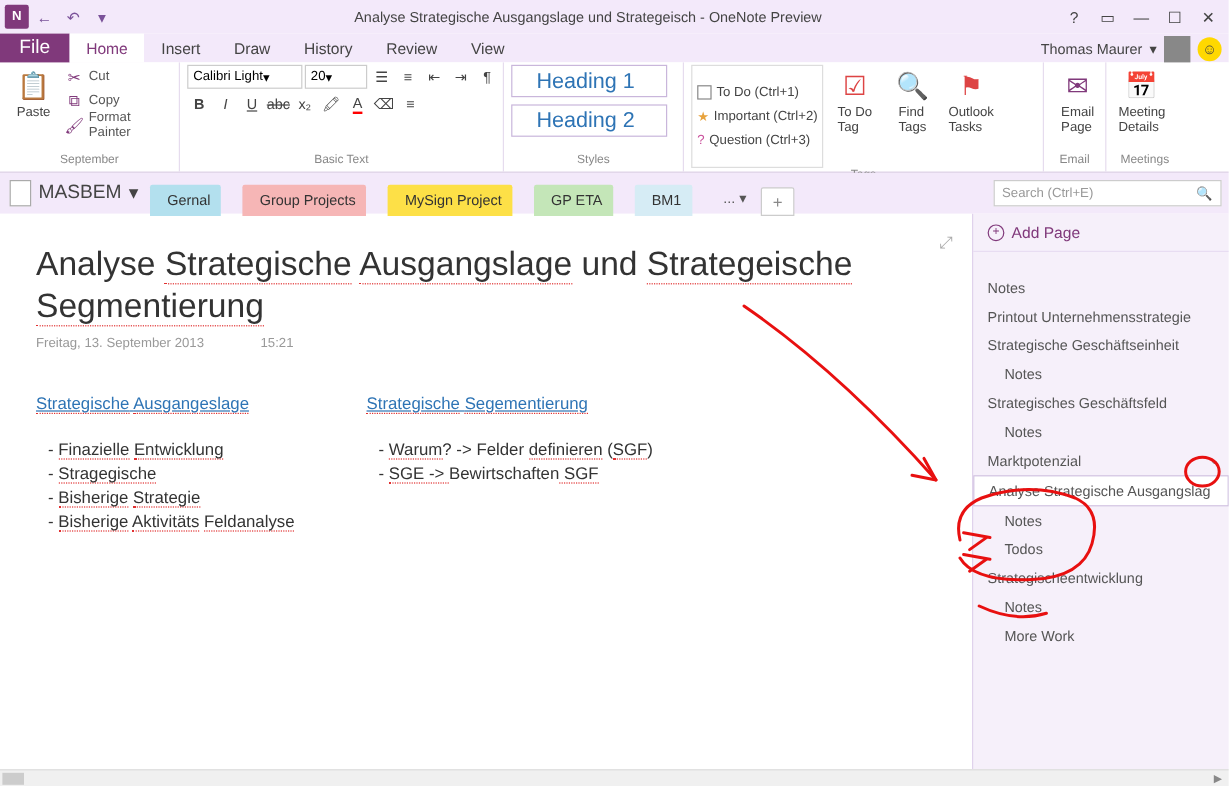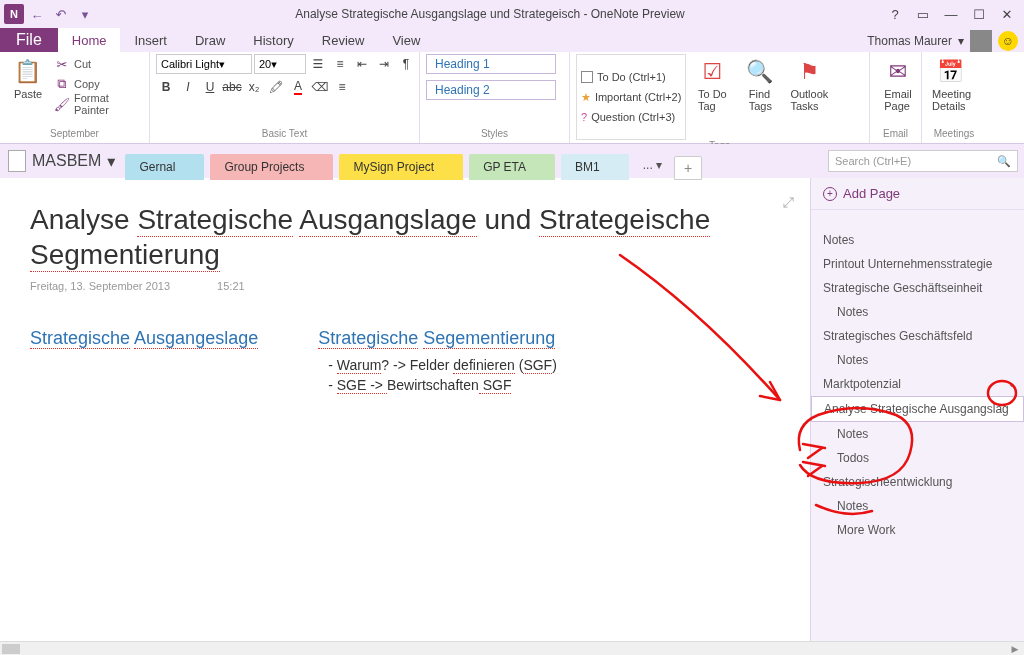--- a/index.html
+++ b/index.html
@@ -27,47 +27,47 @@
 .ribbon { height: 92px; background: #fff; border-bottom: 1px solid #d6c8e2; display: flex; }
 .rgroup { border-right: 1px solid #e6dcee; padding: 2px 6px 2px 6px; display: flex; flex-direction: column; }
 .rgroup-label { font-size: 10px; color: #888; text-align: center; margin-top: auto; padding-bottom: 2px; }
 .rg-body { display: flex; align-items: flex-start; gap: 4px; }
 .big-btn { display: flex; flex-direction: column; align-items: center; justify-content: center; padding: 2px 4px; font-size: 11px; color: #444; min-width: 44px; }
 .big-btn .ico { width: 32px; height: 32px; display: flex; align-items: center; justify-content: center; font-size: 22px; color: #80397b; }
 .small-row { display: flex; align-items: center; gap: 4px; font-size: 11px; color: #555; height: 20px; }
 .small-row .si { width: 16px; height: 16px; display: flex; align-items: center; justify-content: center; color: #80397b; font-size: 13px; }
 .font-box { border: 1px solid #ccc; height: 20px; font-size: 11px; padding: 0 4px; display: flex; align-items: center; background: #fff; }
 .fmt-btn { width: 20px; height: 20px; display: flex; align-items: center; justify-content: center; font-size: 12px; color: #444; }
-.style-box { border: 1px solid #c9b6db; padding: 2px 8px; font-size: 12px; color: #2e74b5; width: 130px; margin-bottom: 2px; }
+.style-box { border: 1px solid #c9b6db; padding: 2px 20px; font-size: 18px; color: #2e74b5; width: 130px; margin-bottom: 2px; }
 .tag-row { display: flex; align-items: center; gap: 4px; font-size: 11px; color: #444; height: 20px; }
 .tag-row .cb { width: 12px; height: 12px; border: 1px solid #888; }
 
 
 .nb-bar { height: 34px; background: #f3e9fa; display: flex; align-items: flex-end; padding-left: 4px; position: relative; }
 .nb-name { display: flex; align-items: center; gap: 6px; padding: 0 10px 6px 4px; font-size: 16px; color: #444; }
 .nb-icon { width: 18px; height: 22px; border: 1px solid #aaa; background: #fff; }
-.section-tab { padding: 6px 29px 6px 14px; font-size: 12px; color: #333; border-radius: 2px 2px 0 0; margin-right: 6px; position: relative; top: 2px; }
+.section-tab { padding: 6px 9px 6px 14px; font-size: 12px; color: #333; border-radius: 2px 2px 0 0; margin-right: 18px; position: relative; top: 2px; }
 .st1 { background: #b3e0ee; }
 .st2 { background: #f6b6b6; }
 .st3 { background: #fde047; }
 .st4 { background: #c4e6b8; }
 .st5 { background: #d6ecf5; }
 .section-more { padding: 6px 8px; font-size: 12px; color: #555; }
 .add-section { width: 28px; height: 24px; border: 1px solid #ccc; background: #fff; display: flex; align-items: center; justify-content: center; font-size: 14px; color: #888; margin-left: 4px; border-radius: 2px 2px 0 0; position: relative; top: 2px; }
 .search-box { margin-left: auto; margin-right: 6px; width: 190px; height: 22px; border: 1px solid #ccc; background: #fff; display: flex; align-items: center; padding: 0 6px; font-size: 11px; color: #999; align-self: center; }
 
 
 .main { display: flex; height: calc(655px - 28px - 24px - 92px - 34px - 14px); }
 .page { flex: 1; padding: 24px 30px; position: relative; overflow: hidden; }
 .page-title { font-size: 28px; color: #333; font-weight: 300; line-height: 1.25; }
 .page-title .ul { border-bottom: 1.5px dotted #e03030; padding-bottom: 1px; }
 .page-meta { font-size: 11px; color: #999; margin-top: 8px; }
 .page-meta span { margin-right: 44px; }
 .content-cols { display: flex; gap: 60px; margin-top: 36px; }
-.col h3 { font-size: 18px; color: #2e74b5; font-weight: 400; margin-bottom: 6px; }
+.col h3 { font-size: 14px; color: #2e74b5; font-weight: 400; margin-bottom: 20px; text-decoration: underline; }
 .col h3 .ul2, .col li .ul2 { border-bottom: 1.5px dotted #e03030; }
 .col ul { list-style: none; padding-left: 10px; }
 .col li { font-size: 14px; color: #333; padding: 2px 0; }
 .col li::before { content: "-  "; color: #333; }
 .expand-icon { position: absolute; top: 16px; right: 16px; color: #aaa; font-size: 14px; }
 
 
 .page-list { width: 214px; background: #f6f0fa; border-left: 1px solid #e0d2ec; display: flex; flex-direction: column; }
 .add-page { padding: 8px 12px; font-size: 13px; color: #80397b; border-bottom: 1px solid #e8ddf2; display: flex; align-items: center; gap: 6px; }
 .add-page .plus { width: 14px; height: 14px; border: 1px solid #80397b; border-radius: 50%; display: flex; align-items: center; justify-content: center; font-size: 10px; }
@@ -272,20 +272,26 @@
   <div class="page">
     <div class="expand-icon">⤢</div>
     <div class="page-title" id="pt">Analyse <span class="ul">Strategische</span> <span class="ul">Ausgangslage</span> und <span class="ul">Strategeische</span> <span class="ul">Segmentierung</span></div>
     <div class="page-meta">
       <span>Freitag, 13. September 2013</span>
       <span>15:21</span>
     </div>
     <div class="content-cols">
       <div class="col">
         <h3 id="h1"><span class="ul2">Strategische</span> <span class="ul2">Ausgangeslage</span></h3>
+        <ul id="ul1">
+            <li><span class="ul2">Finazielle</span> <span class="ul2">Entwicklung</span></li>
+            <li><span class="ul2">Stragegische</span></li>
+            <li><span class="ul2">Bisherige</span> <span class="ul2">Strategie</span></li>
+            <li><span class="ul2">Bisherige</span> <span class="ul2">Aktivitäts</span> <span class="ul2">Feldanalyse</span></li>
+          </ul>
       </div>
       <div class="col">
         <h3 id="h2"><span class="ul2">Strategische</span> <span class="ul2">Segementierung</span></h3>
         <ul id="ul2">
             <li><span class="ul2">Warum</span>? -&gt; Felder <span class="ul2">definieren</span> (<span class="ul2">SGF</span>)</li>
             <li><span class="ul2">SGE -&gt; </span>Bewirtschaften<span class="ul2"> SGF</span></li>
           </ul>
       </div>
     </div>
   </div>

